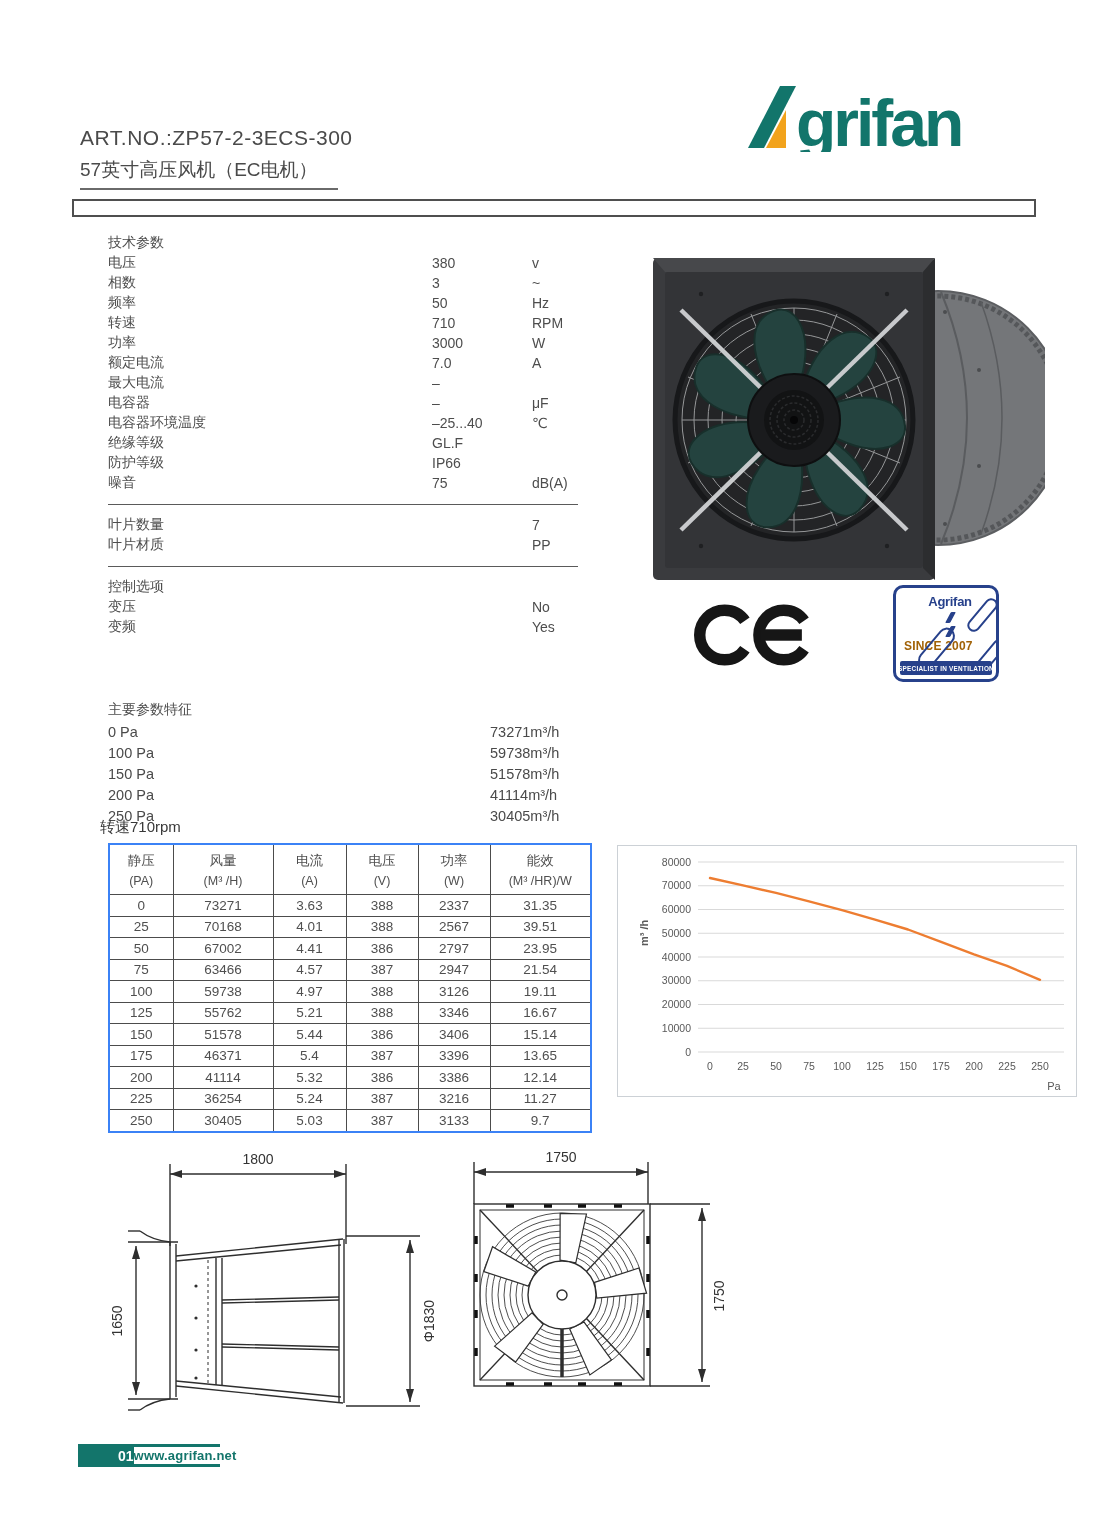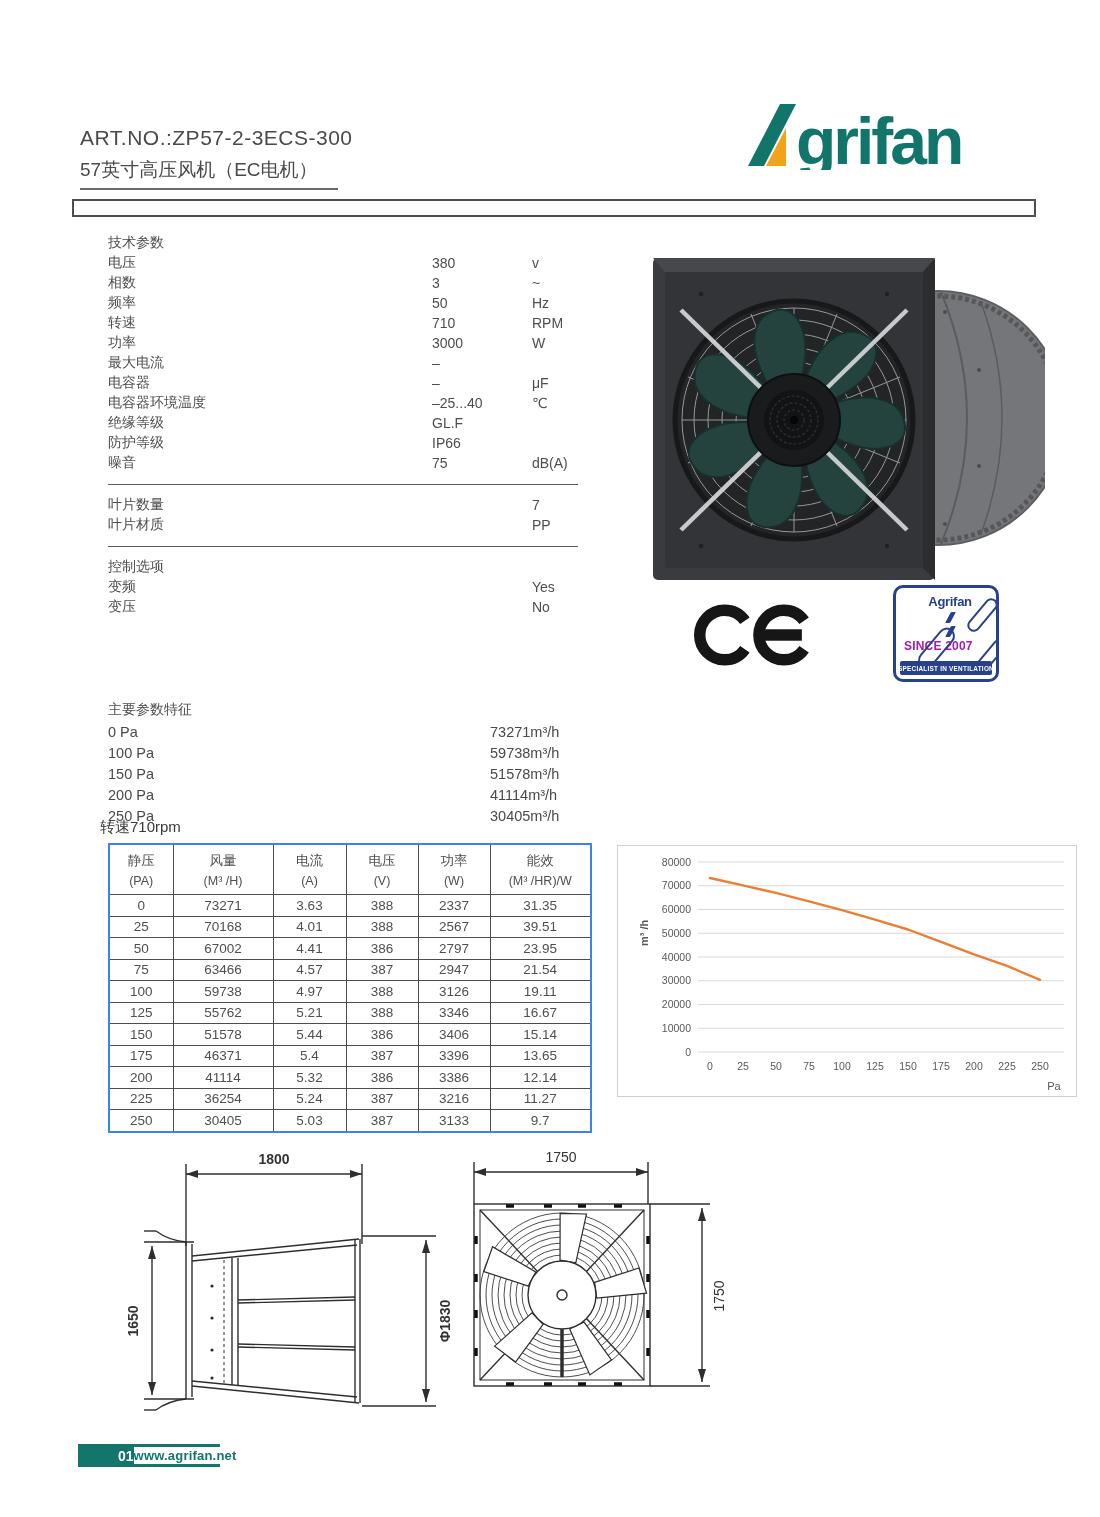--- a/index.html
+++ b/index.html
@@ -5,41 +5,41 @@
   html,body{margin:0;padding:0;background:#e8e8e8;}
   .page{position:relative;width:1100px;height:1517px;background:#ffffff;margin:0 auto;
         font-family:"Liberation Sans","DejaVu Sans",sans-serif;color:#4d4d4d;overflow:hidden;}
 
   
   .header{position:absolute;left:80px;top:126px;}
   .art-no{font-size:21px;color:#4a4a4a;letter-spacing:.5px;}
   .subtitle{font-size:19px;color:#4a4a4a;margin-top:7px;}
   .subtitle-rule{width:258px;border-top:2px solid #6a6a6a;margin-top:5px;}
   .title-box{position:absolute;left:72px;top:199px;width:960px;height:14px;border:2px solid #4f4f4f;}
-  .logo{position:absolute;left:746px;top:100px;}
+  .logo{position:absolute;left:746px;top:82px;}
 
   
   .spec-block{position:absolute;left:108px;top:233px;width:470px;}
   .spec-row{display:flex;height:20px;align-items:center;font-size:14px;color:#4d4d4d;}
   .spec-label{width:324px;}
   .spec-value{width:100px;}
   .spec-unit{flex:1;}
   .spec-divider{border:none;border-top:1.5px solid #5a5a5a;margin:11px 0 10px 0;width:470px;}
 
   
   .fan-photo{position:absolute;left:645px;top:250px;}
 
   
   .ce-mark{position:absolute;left:694px;top:598px;}
   .badge{position:absolute;left:893px;top:585px;width:106px;height:97px;border:3px solid #27418B;
          border-radius:10px;box-sizing:border-box;background:#fff;overflow:hidden;}
   .badge-brand-row{display:flex;align-items:center;gap:3px;margin:6px 0 0 8px;flex-direction:column;}
   .badge-brand{color:#27418B;font-weight:bold;font-size:13px;letter-spacing:-.3px;}
   .badge-slash{width:5px;height:11px;background:#27418B;transform:skewX(-28deg);border-radius:1px;}
-  .badge-since{color:#a21caf;font-weight:bold;font-size:12px;margin:2px 0 0 8px;letter-spacing:.2px;}
+  .badge-since{color:#a16207;font-weight:bold;font-size:12px;margin:2px 0 0 8px;letter-spacing:.2px;}
   .badge-capsule{position:absolute;border:2.5px solid #27418B;border-radius:10px;box-sizing:border-box;}
   .cap1{width:17px;height:48px;left:32px;top:36px;transform:rotate(40deg);}
   .cap2{width:13px;height:40px;right:7px;top:7px;transform:rotate(40deg);}
   .cap3{width:13px;height:40px;right:-1px;top:48px;transform:rotate(40deg);}
   .badge-bar{position:absolute;left:4px;right:4px;bottom:4px;height:14px;background:#27418B;border-radius:2px;
              display:flex;align-items:center;justify-content:center;color:#fff;font-size:6.4px;
              font-weight:bold;letter-spacing:.25px;white-space:nowrap;}
 
   
   .perf-block{position:absolute;left:108px;top:699px;width:470px;}
@@ -56,21 +56,21 @@
   table.spec-table th{padding:7px 2px 6px 2px;}
   .th-l1{font-size:13.5px;}
   .th-l2{font-size:12.5px;margin-top:4px;}
   table.spec-table td{font-size:13.5px;height:20.5px;padding:0 2px;}
 
   
   .chart-box{position:absolute;left:617px;top:845px;width:460px;height:252px;border:1px solid #ccd1d6;
              background:#fff;box-sizing:border-box;}
 
   
-  .drawing-side{position:absolute;left:114px;top:1146px;font-weight:bold;}
+  .drawing-side{position:absolute;left:98px;top:1146px;}
   .drawing-front{position:absolute;left:452px;top:1146px;}
 
   
   .footer{position:absolute;left:78px;top:1444px;width:142px;height:23px;background:#13756B;
           display:flex;align-items:center;}
   .footer-no{width:42px;text-align:center;color:#fff;font-size:14px;font-weight:bold;padding-left:40px;}
   .footer-site{height:17px;flex:1;margin-right:3px;background:#fff;display:flex;align-items:center;
                justify-content:center;color:#13756B;font-size:13px;font-weight:bold;letter-spacing:.2px;}
   svg text{font-family:"Liberation Sans","DejaVu Sans",sans-serif;}
 </style>
@@ -120,20 +120,25 @@
           <div class="spec-label">转速</div>
           <div class="spec-value">710</div>
           <div class="spec-unit">RPM</div>
         </div>
         <div class="spec-row">
           <div class="spec-label">功率</div>
           <div class="spec-value">3000</div>
           <div class="spec-unit">W</div>
         </div>
         <div class="spec-row">
+          <div class="spec-label">额定电流</div>
+          <div class="spec-value">7.0</div>
+          <div class="spec-unit">A</div>
+        </div>
+        <div class="spec-row">
           <div class="spec-label">最大电流</div>
           <div class="spec-value">–</div>
           <div class="spec-unit"></div>
         </div>
         <div class="spec-row">
           <div class="spec-label">电容器</div>
           <div class="spec-value">–</div>
           <div class="spec-unit">μF</div>
         </div>
         <div class="spec-row">
@@ -171,28 +176,28 @@
         </div>
       </div>
     <hr class="spec-divider">
     <div>
         <div class="spec-row">
           <div class="spec-label">控制选项</div>
           <div class="spec-value"></div>
           <div class="spec-unit"></div>
         </div>
         <div class="spec-row">
+          <div class="spec-label">变压</div>
+          <div class="spec-value"></div>
+          <div class="spec-unit">No</div>
+        </div>
+        <div class="spec-row">
           <div class="spec-label">变频</div>
           <div class="spec-value"></div>
           <div class="spec-unit">Yes</div>
-        </div>
-        <div class="spec-row">
-          <div class="spec-label">变压</div>
-          <div class="spec-value"></div>
-          <div class="spec-unit">No</div>
         </div>
       </div>
   </div>
 
   <div class="fan-photo">
     <svg width="400" height="345" viewBox="0 0 400 345">
 
       <g>
         <circle cx="293" cy="168" r="127" fill="#747679" stroke="#5c5e61" stroke-width="2"></circle>
         <circle cx="293" cy="168" r="122" fill="none" stroke="#55575a" stroke-width="5" stroke-dasharray="4 3"></circle>

